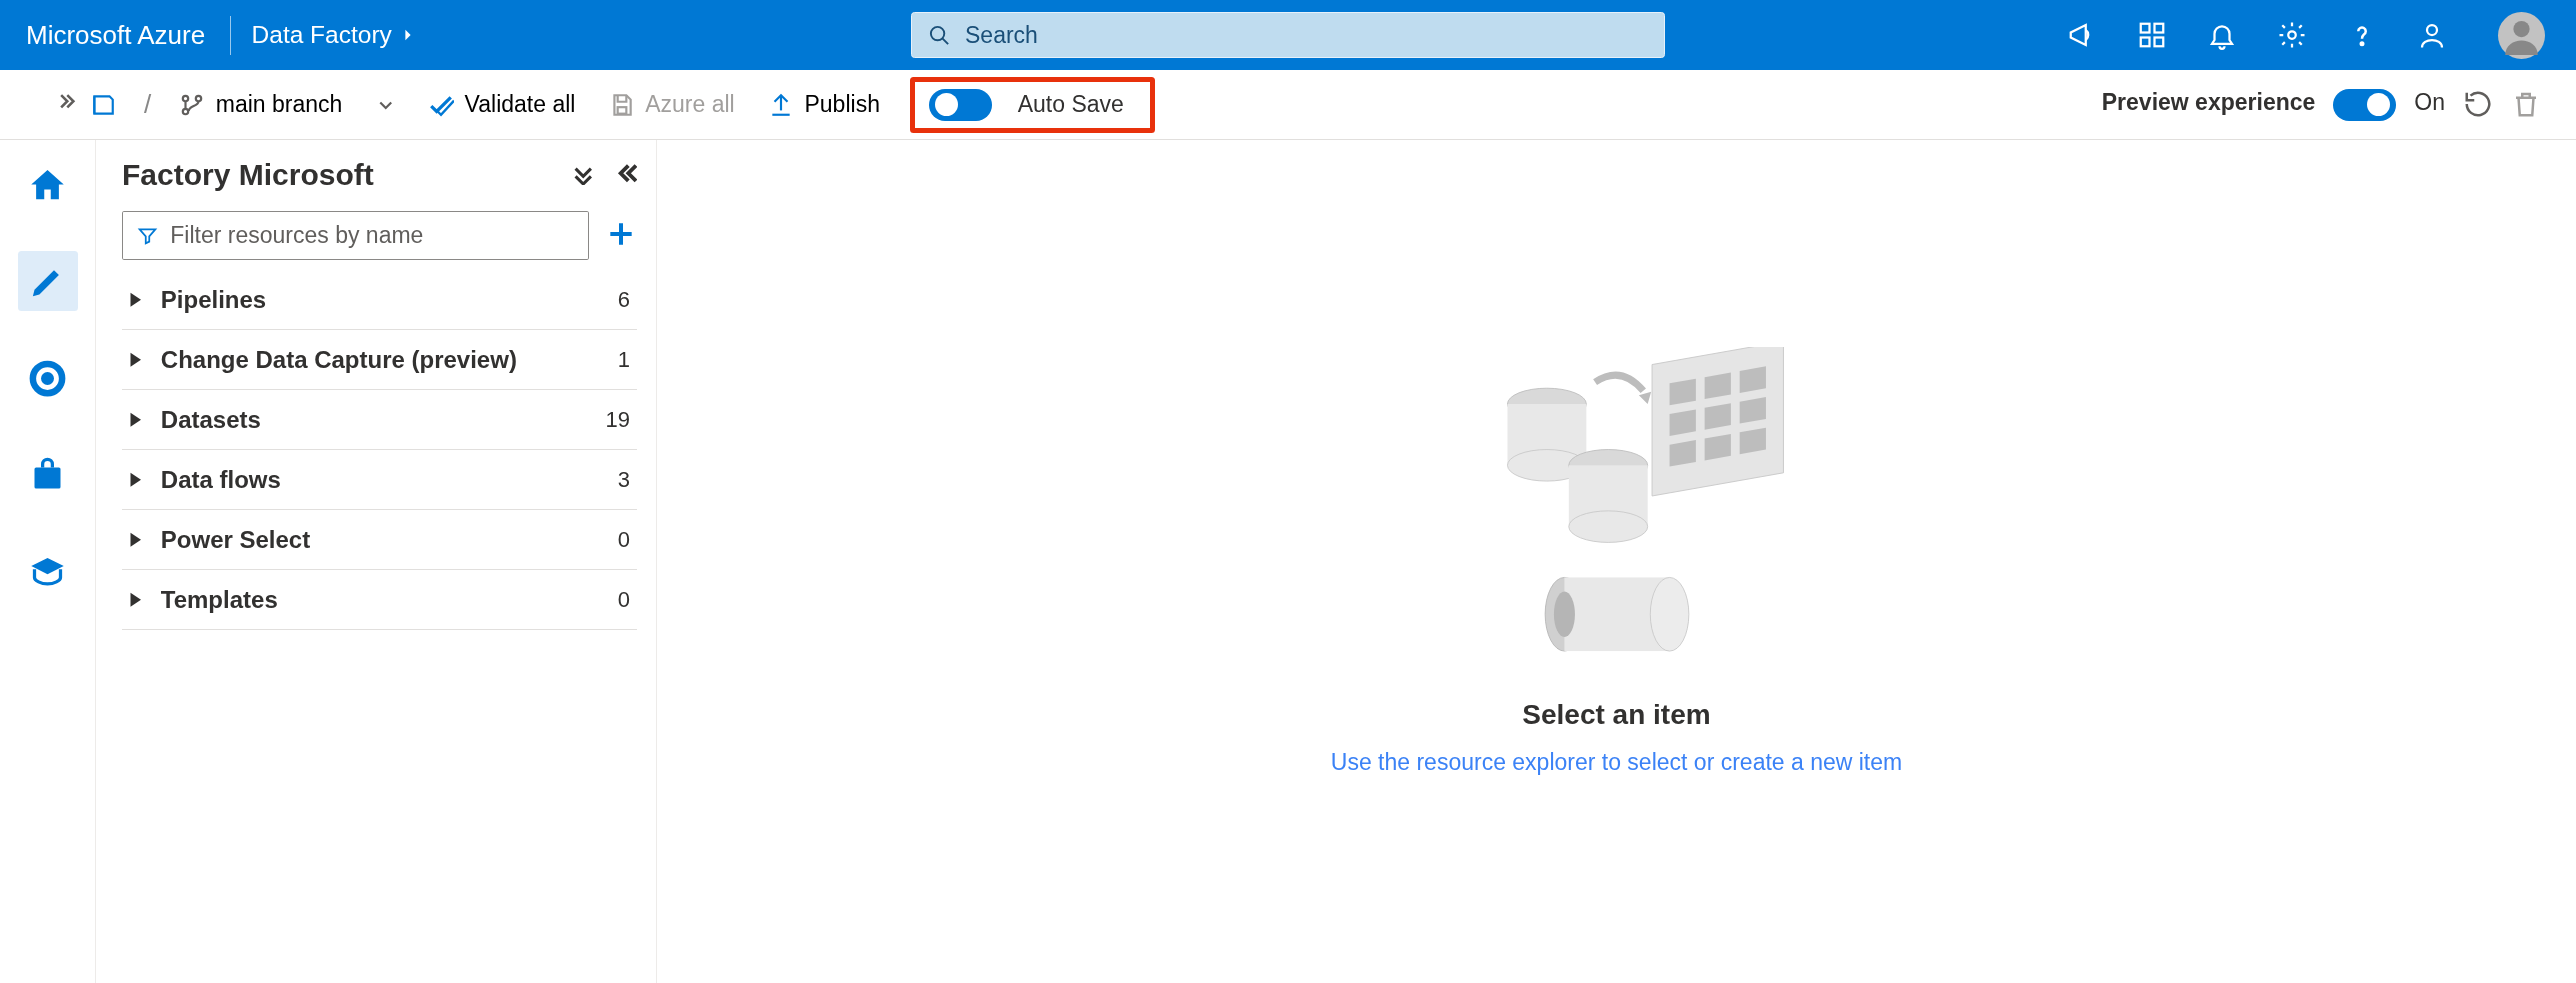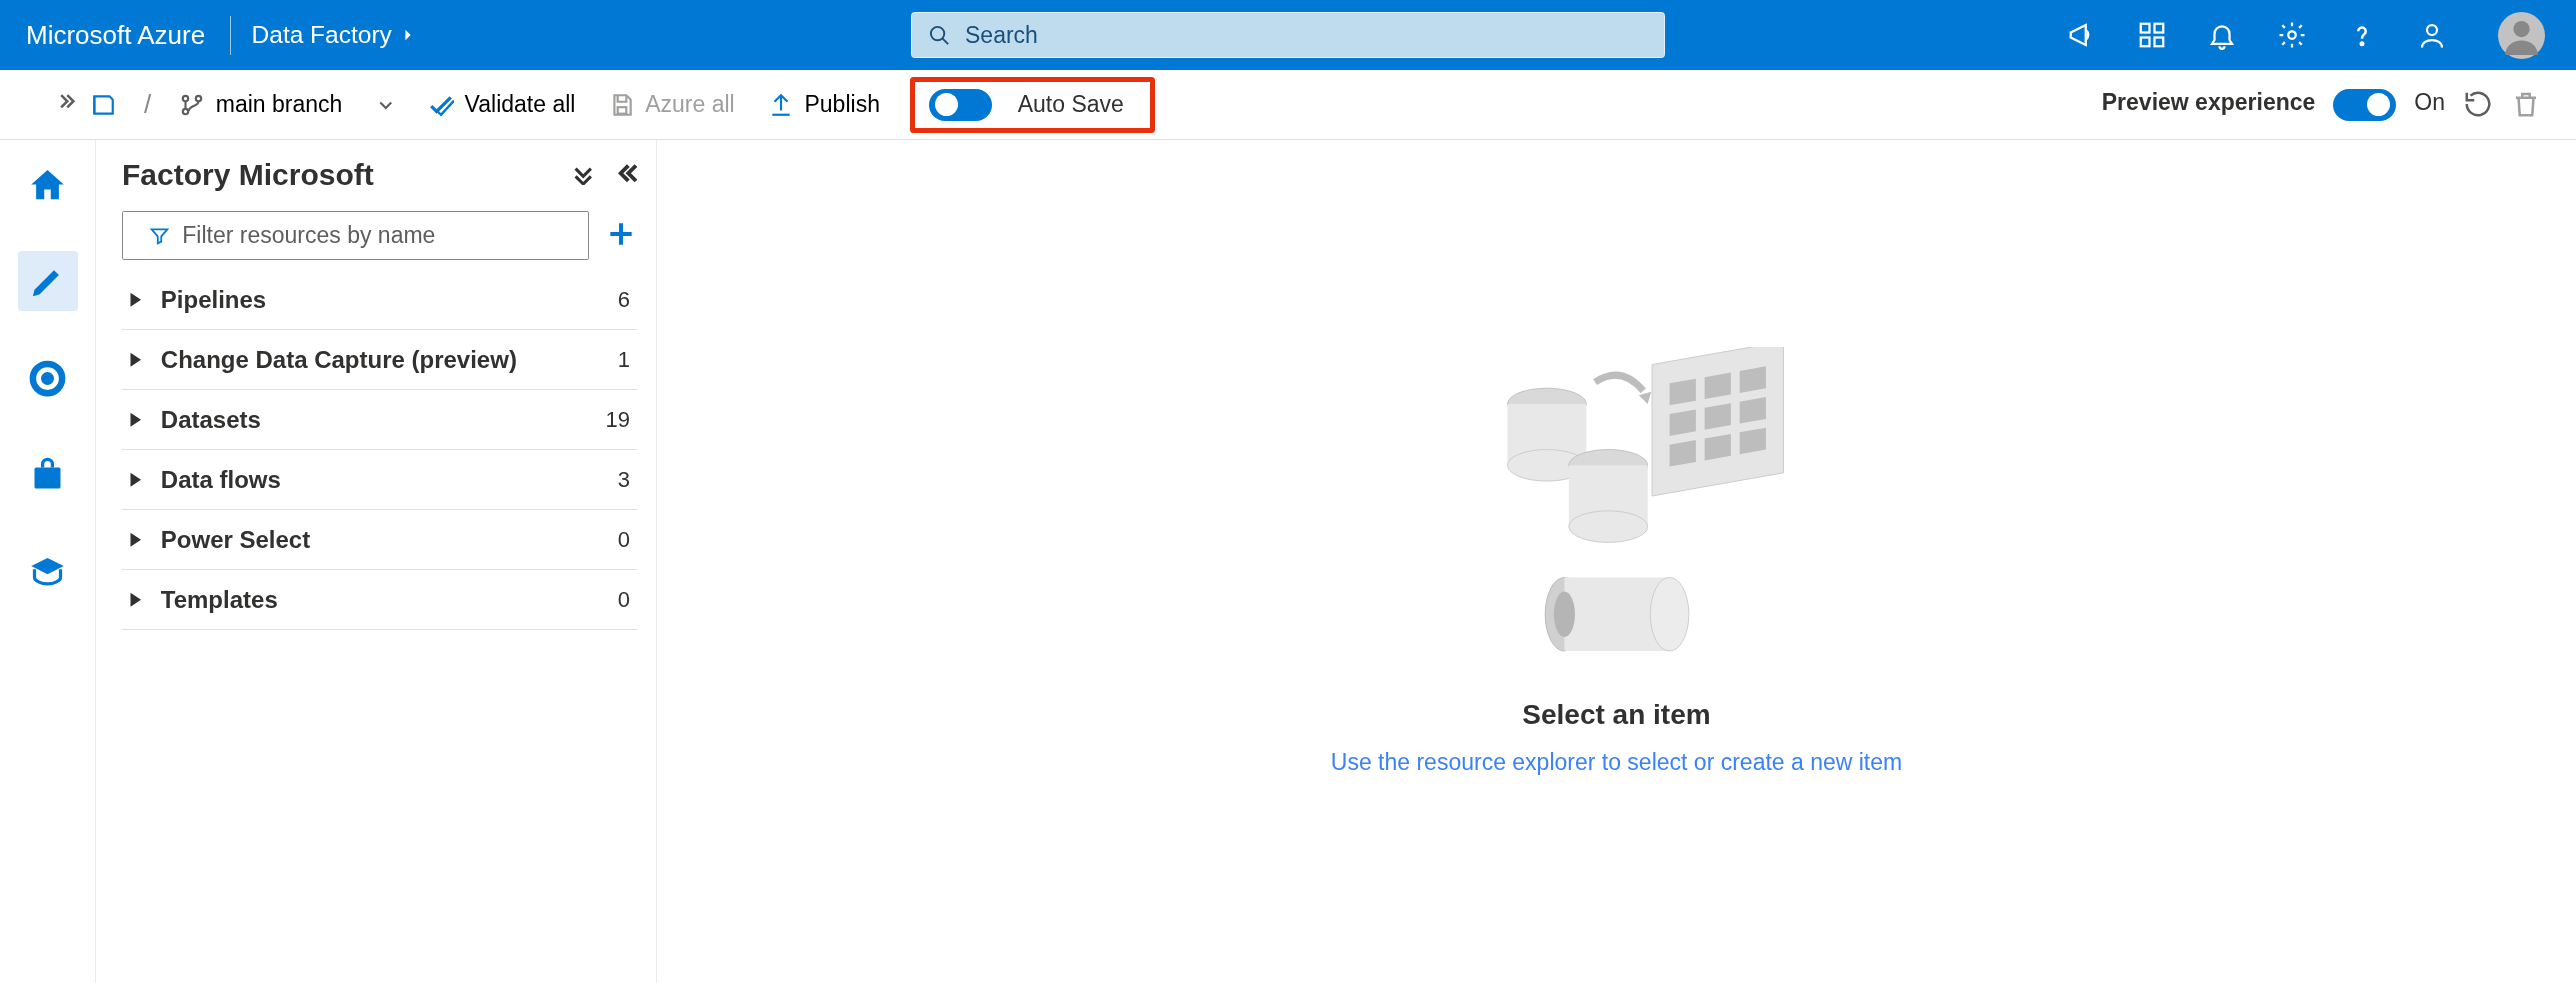--- a/index.html
+++ b/index.html
@@ -157,21 +157,21 @@
     .panel-title {
       font-size: 30px; font-weight: 700;
     }
     .panel-head-icons { display:flex; gap: 17.5px; }
     .panel-head-icons svg { width:24.5px; height:24.5px; }
 
     .filter-row { display:flex; align-items:center; gap: 16px; margin-bottom: 10.5px;}
     .filter-input {
       flex:1; height: 49px;
       border: 0.9px solid #8a8886; border-radius:1.8px;
-      display:flex; align-items:center; padding: 0 26px; gap: 12.3px;
+      display:flex; align-items:center; padding: 0 14px; gap: 12.3px;
     }
     .filter-input input {
       flex:1; border:none; outline:none; font-size: 23px; color:#605e5c;
       background:none;
     }
     .filter-input input::placeholder { color:#605e5c; }
     .add-btn svg { width: 32px; height:32px; }
 
     .res-list { }
     .res-row {

